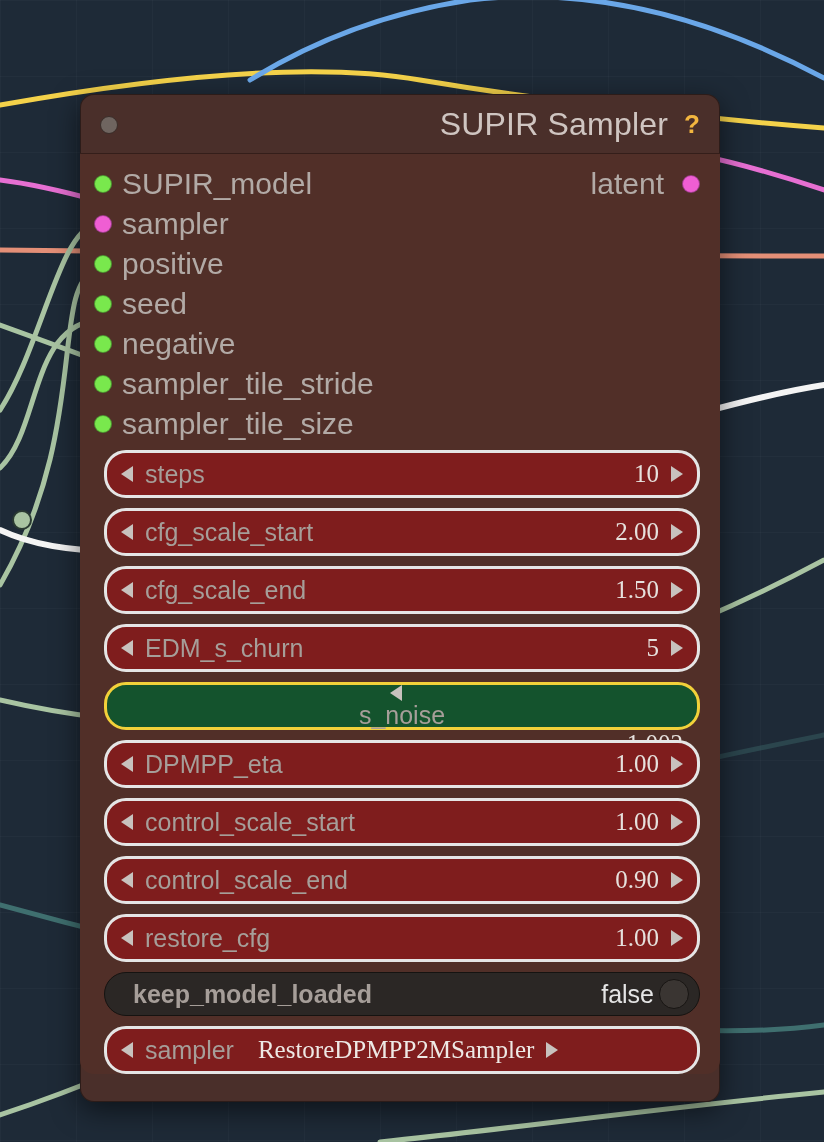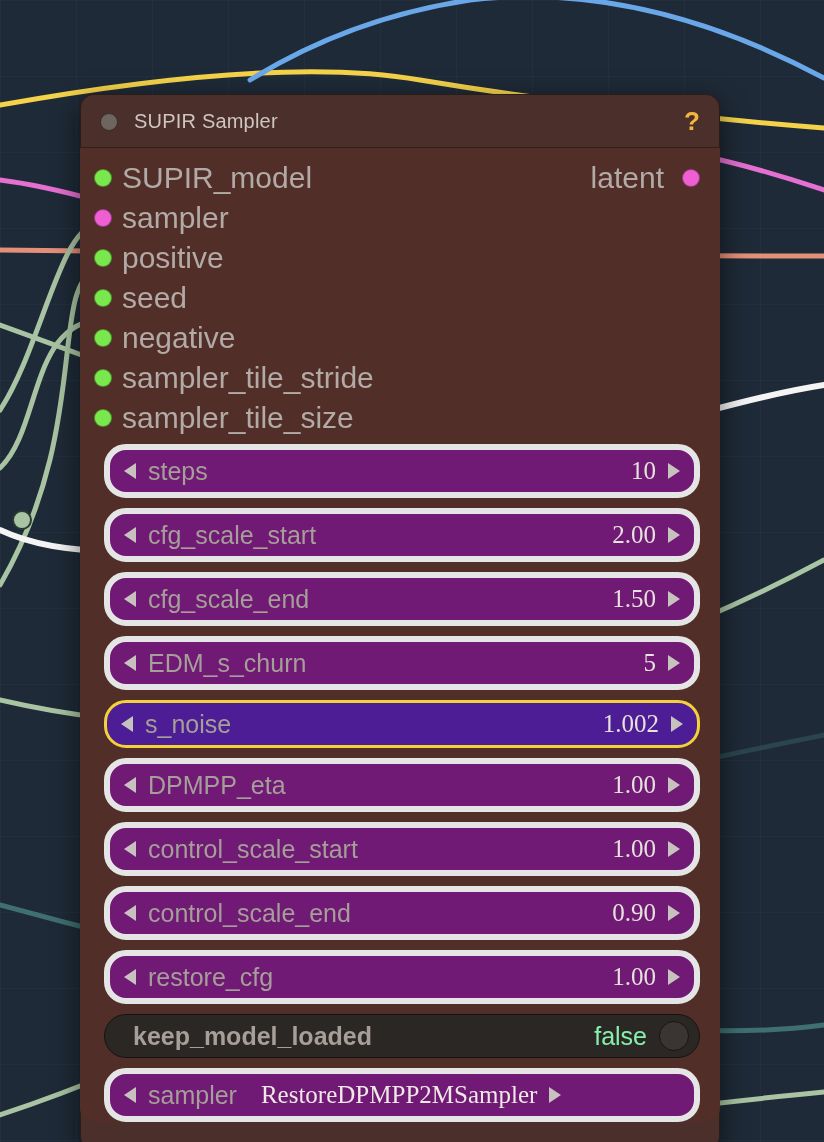--- a/index.html
+++ b/index.html
@@ -57,23 +57,24 @@
     padding: 12px 20px 10px 20px;
     gap: 16px;
   }
   .title-dot {
     width: 16px; height: 16px; border-radius: 50%;
     background: #6f6560;
     border: 1px solid #3a2d29;
   }
   .title-text {
     color: #cfc5c1;
-    font-size: 20px;
+    font-size: 32px;
     letter-spacing: 0.2px;
     flex: 1;
+    text-align: right;
   }
   .help {
     color: #f3b63f;
     font-size: 26px;
     font-weight: 700;
     cursor: pointer;
   }
   .node-body {
     background: #512f28;
     border-top: 1px solid rgba(0,0,0,0.35);
@@ -107,32 +108,33 @@
   .params {
     margin-top: 6px;
     padding: 0 4px 0 14px;
     display: flex;
     flex-direction: column;
     gap: 10px;
   }
   .pill {
     height: 42px;
     border-radius: 22px;
-    background: #701a75;
-    border: 6px solid #e5e5e5;
+    background: #7f1d1d;
+    border: 3px solid #e5e5e5;
     display: flex;
     align-items: center;
     padding: 0 14px;
     color: #a69e99;
     font-size: 25px;
     position: relative;
   }
   .pill.selected {
     border: 3px solid #f2d13a;
-    background: #4c1d95;
+    background: #14532d;
+    flex-direction: column;
   }
   .tri {
     width: 0; height: 0;
     border-top: 8px solid transparent;
     border-bottom: 8px solid transparent;
   }
   .tri.left { border-right: 12px solid #c8c2be; margin-right: 12px; cursor: pointer; }
   .tri.right { border-left: 12px solid #c8c2be; margin-left: 12px; cursor: pointer; }
   .pill .p-label { flex: 0 0 auto; }
   .pill .p-value { margin-left: auto; color: #e6e1dd; font-size: 25px; font-family: Liberation Serif, serif; }
@@ -143,21 +145,21 @@
     border-radius: 22px;
     background: #2b2725;
     border: 1px solid #151311;
     display: flex;
     align-items: center;
     padding: 0 10px 0 28px;
     color: #a69e99;
     font-size: 25px;
   }
   .toggle-pill .t-label { flex: 0 0 auto; font-weight: bold; }
-  .toggle-pill .t-value { margin-left: auto; margin-right: 12px; color: #86efac; }
+  .toggle-pill .t-value { margin-left: auto; margin-right: 5px; color: #e5e5e5; }
   .toggle-knob {
     width: 28px; height: 28px; border-radius: 50%;
     background: #3a3532;
     border: 1px solid #181513;
   }
 </style>
 </head>
 <body>
 
 <div class="grid-bg"></div>

